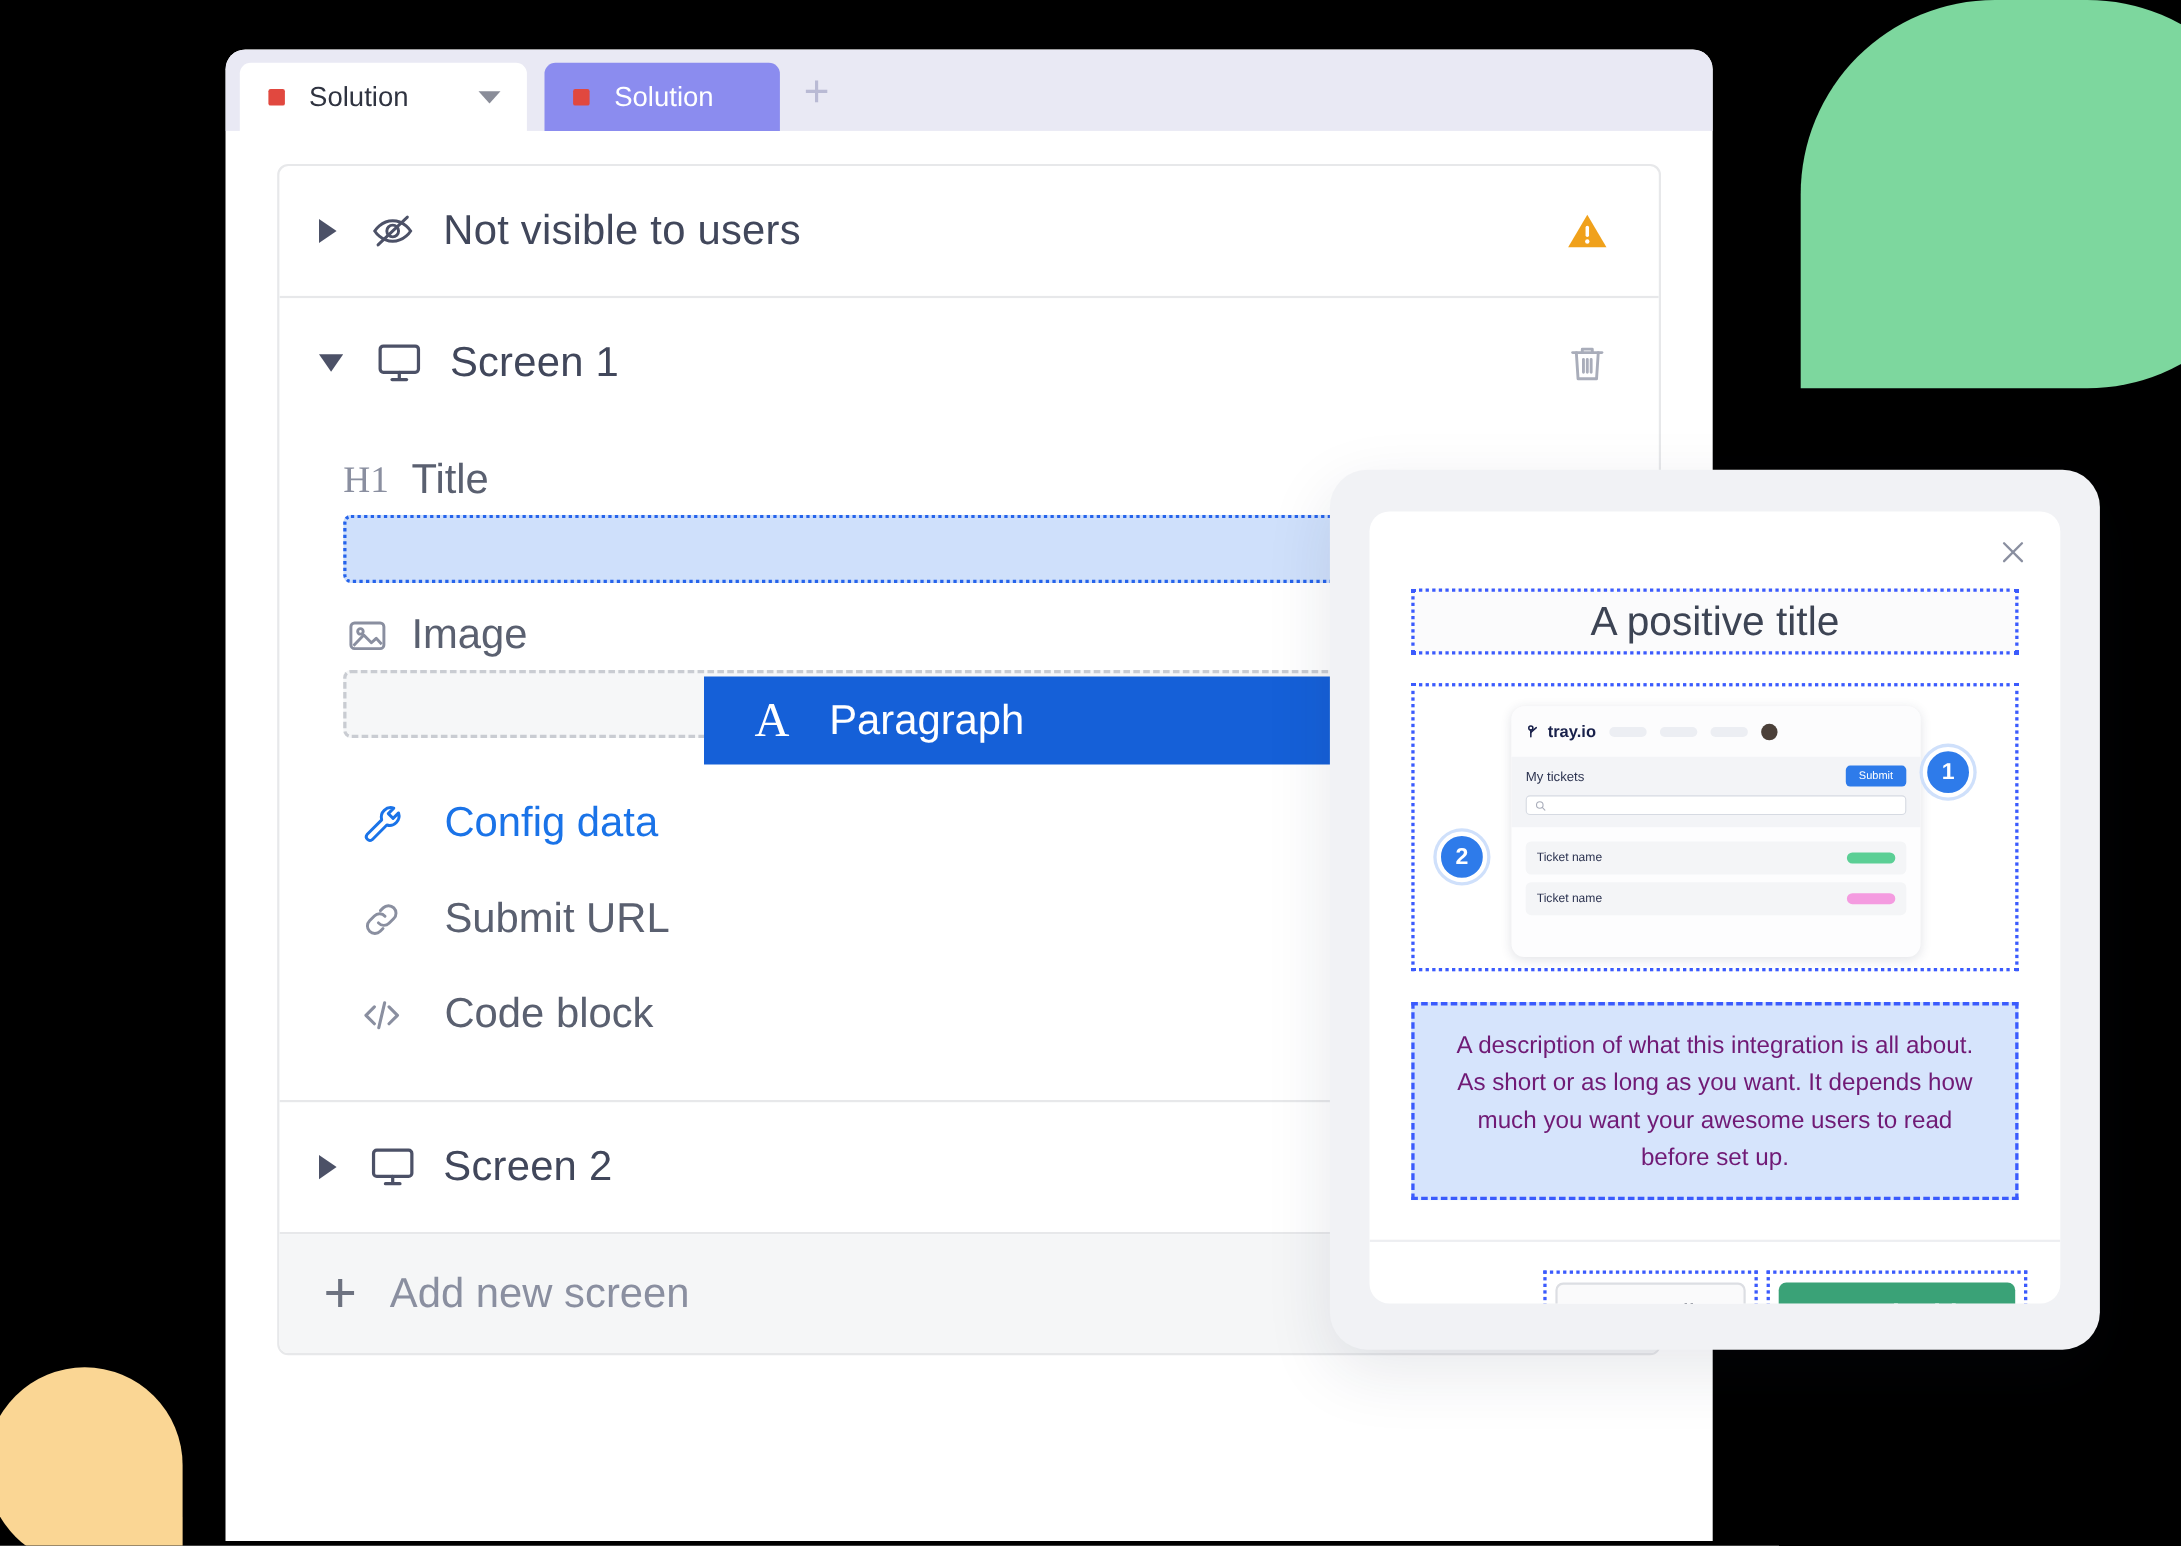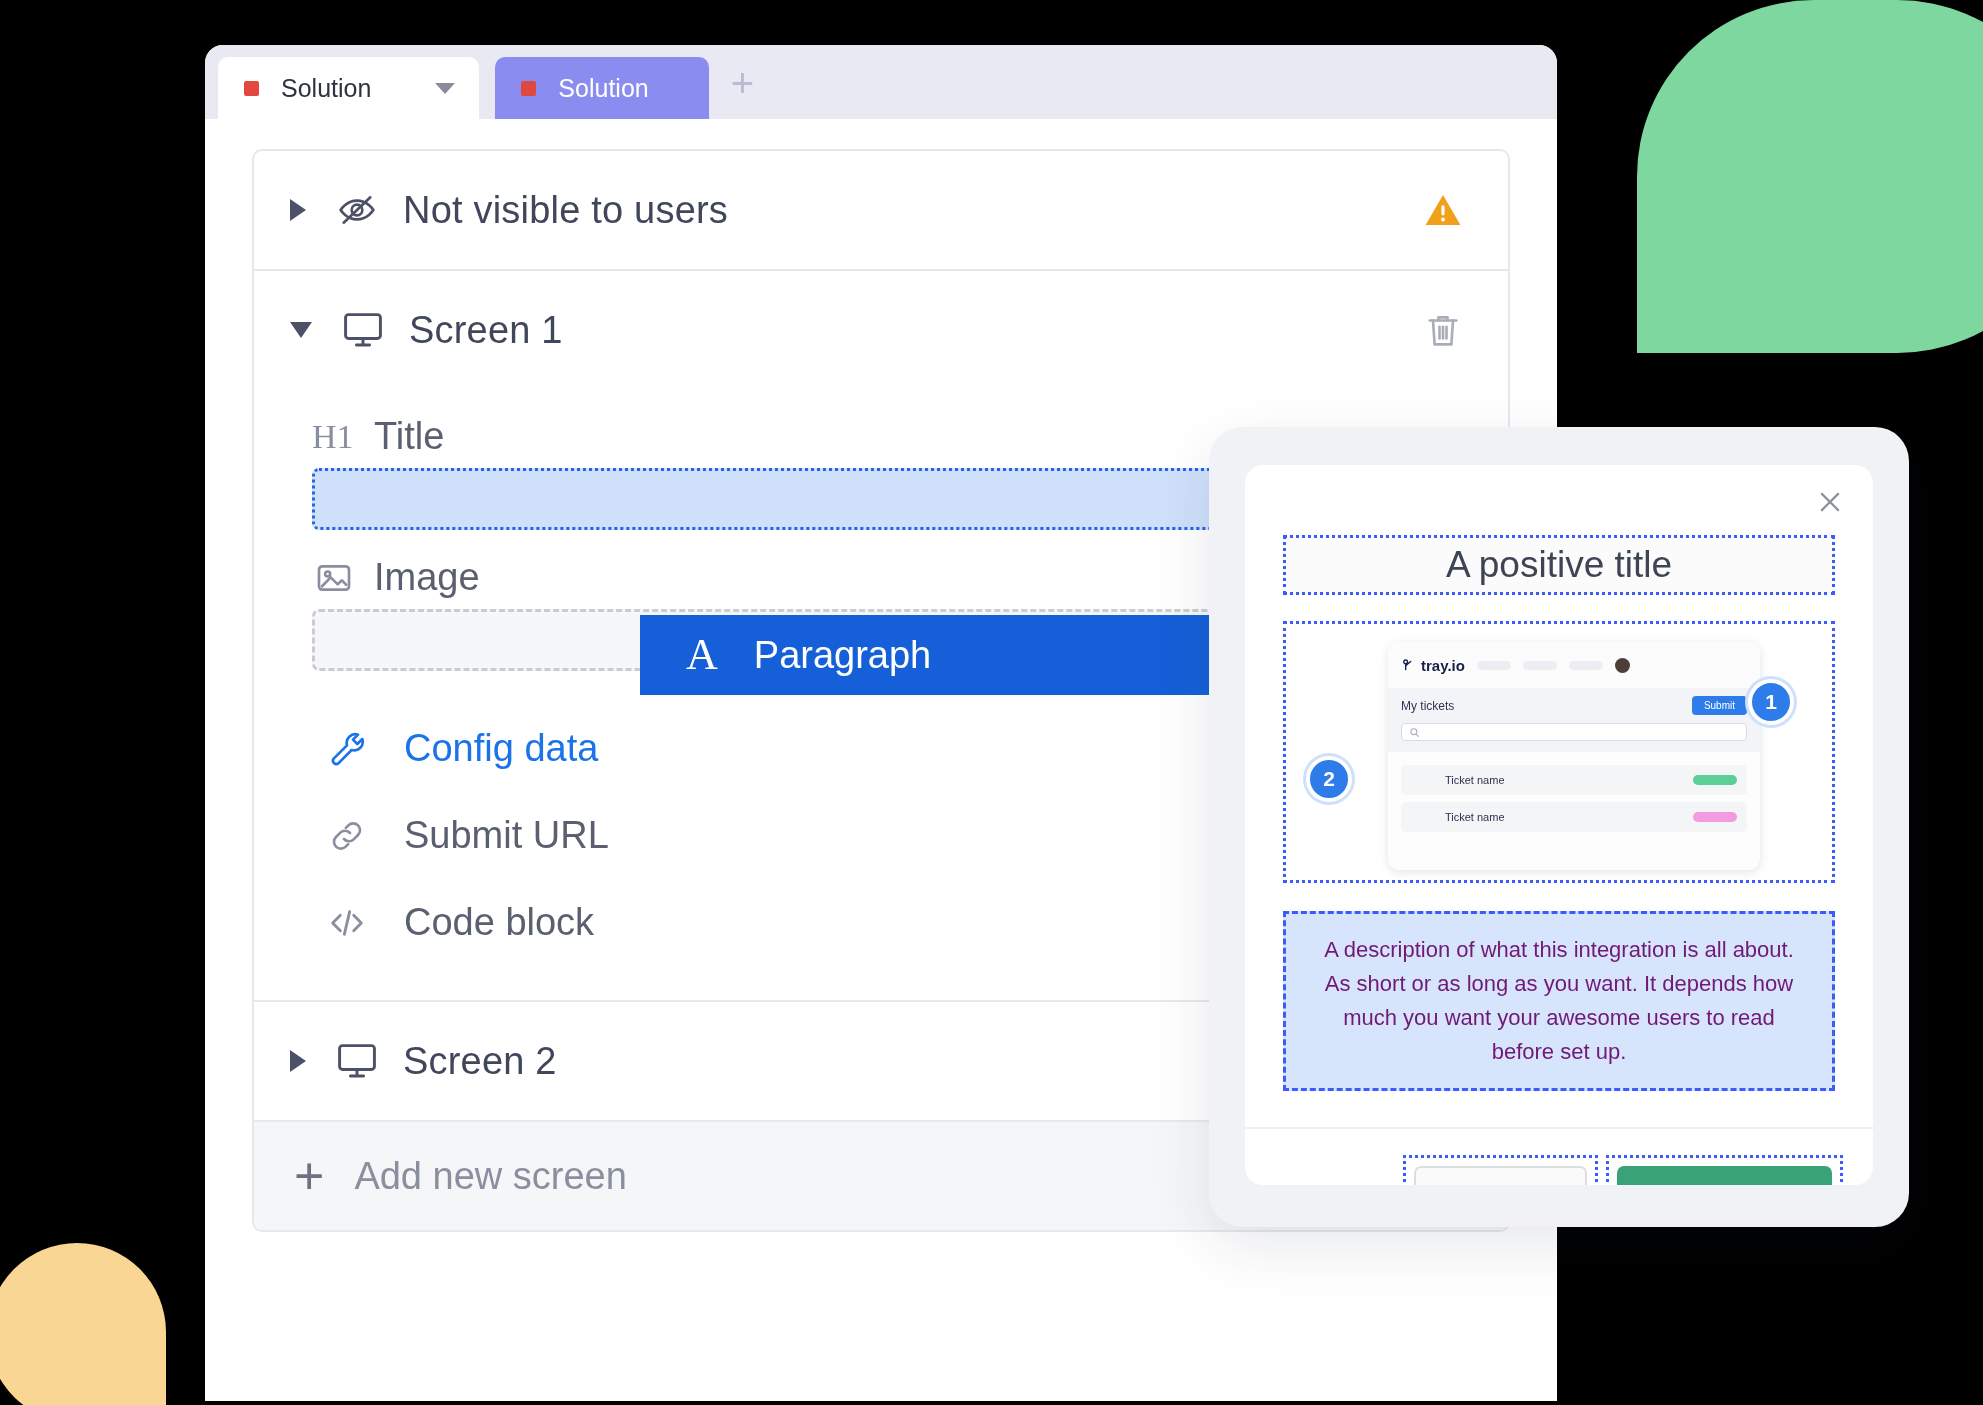--- a/index.html
+++ b/index.html
@@ -178,37 +178,37 @@
   #preview-title-text { font-size: 37px; color: #3D4454; }
 
   #preview-shot-box {
     margin: 26px 38px 0 38px; height: 262px;
     border: 3px dotted #3B5BFD;
     padding: 10px 28px;
     position: relative;
   }
 
   
-  .mini { position:absolute; left:102px; top:18px; width:372px; height:228px;
+  .mini { position:absolute; left:88px; top:18px; width:372px; height:228px;
           background:#FDFDFE; border-radius:12px; box-shadow:0 2px 10px rgba(40,50,80,.13); overflow:hidden; }
   .mini-top { height:46px; background:#FCFCFD; display:flex; align-items:center; padding:0 13px; }
   .mini-logo { display:flex; align-items:center; gap:6px; font-size:15px; color:#18204A; font-weight:700; }
   .mini-navpill { width:34px; height:9px; border-radius:5px; background:#ECEEF3; margin-left:12px; }
   .mini-avatar { width:15px; height:15px; border-radius:50%; background:#4B4039; margin-left:12px; }
   .mini-sub { background:#F3F4F7; padding:8px 13px 11px; }
   .mini-subrow { display:flex; align-items:center; }
   .mini-mytickets { font-size:12px; color:#2C3350; }
   .mini-submit { margin-left:auto; background:#2E7BEA; color:#fff; font-size:10px;
                  padding:4px 12px; border-radius:4px; }
   .mini-search { margin-top:8px; height:18px; background:#fff; border:1px solid #D6DAE2;
                  border-radius:4px; display:flex; align-items:center; padding-left:7px; }
   .mini-list { padding:13px 13px 0 13px; }
   .mini-item { background:#F4F5F7; border-radius:5px; height:30px; display:flex;
                align-items:center; padding:0 10px; margin-bottom:7px; }
-  .mini-item-name { font-size:11px; color:#2C3350;margin-left:34px; }
+  .mini-item-name { font-size:11px; color:#2C3350; }
   .mini-chip { margin-left:auto; width:44px; height:10px; border-radius:5px; }
 
   .badge {
     position:absolute; width:46px; height:46px; border-radius:50%;
     background:#2E7BEA; color:#fff; font-size:21px; font-weight:700;
     display:flex; align-items:center; justify-content:center;
     border: 4px solid #FFFFFF;
     box-shadow: 0 0 0 3px #CFE0FB;
     z-index: 4;
   }

